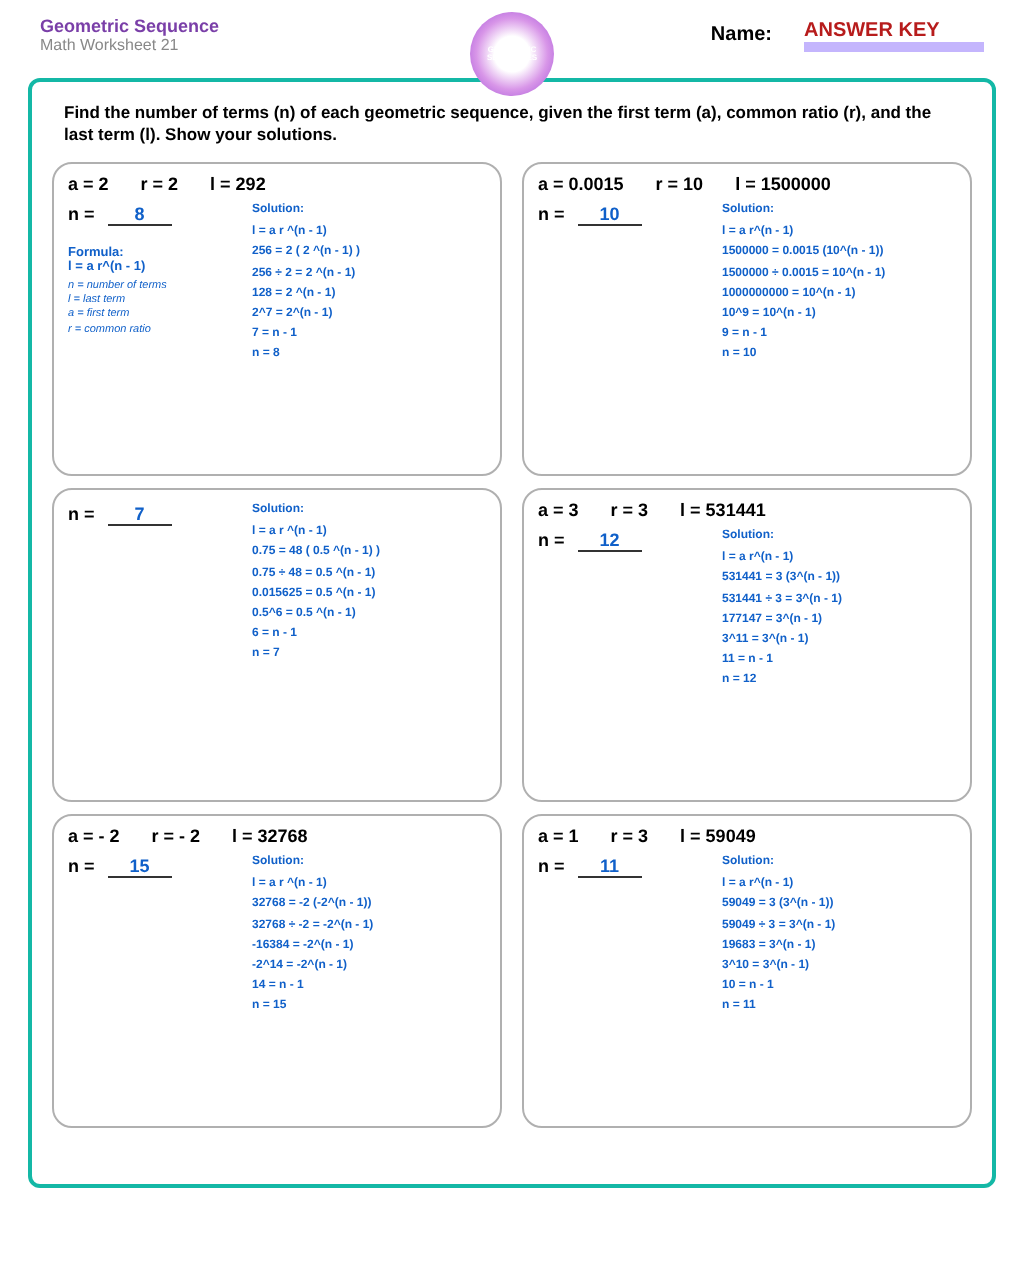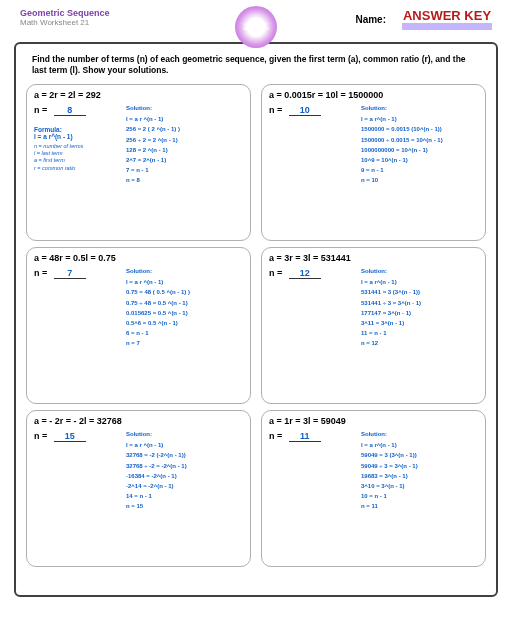--- a/index.html
+++ b/index.html
@@ -4,28 +4,28 @@
 <style>
 *{box-sizing:border-box;margin:0;padding:0}
 body{width:512px;height:640px;background:#fff;font-family:Arial,sans-serif;overflow:hidden}
 .page{width:512px;height:508px;position:relative}
 .hdr{display:flex;justify-content:space-between;padding:8px 20px 4px}
 .hl{font-size:9px}
 .ht{color:#7a3fa8;font-weight:bold}
 .hs{color:#888;font-size:8px}
 .hr{display:flex;align-items:center;gap:16px;font-size:10px}
 .nl{font-weight:bold}
-.nll{border-bottom:7px solid #c4b5fd;width:90px;text-align:center;color:#b71c1c;font-weight:bold;font-size:13px}
+.nll{border-bottom:5px solid #c4b5fd;width:90px;color:#b71c1c;font-weight:bold;font-size:10px}
 .logo{position:absolute;left:50%;top:6px;transform:translateX(-50%);width:42px;height:42px;border-radius:50%;background:radial-gradient(circle,#fff 30%,#d896e8 60%,#9c4ad6 100%);display:flex;align-items:center;justify-content:center}
 .logo-in{font-size:4px;color:#fff;text-align:center;line-height:1;font-weight:bold}
-.frame{margin:8px 14px 0;border:2px solid #404040;border-radius:6px;padding:8px 6px 6px;height:555px}
+.frame{margin:8px 14px 0;border:2px solid #14b8a6;border-radius:6px;padding:8px 6px 6px;height:555px}
 .instr{font-size:8.5px;font-weight:bold;padding:2px 10px 8px;line-height:1.3}
 .grid{display:grid;grid-template-columns:1fr 1fr;gap:6px 10px;padding:0 4px}
 .box{border:1.5px solid #b0b0b0;border-radius:10px;padding:5px 7px;height:157px}
-.given{font-size:9px;font-weight:bold;display:flex;margin-bottom:3px}
+.given{font-size:9px;font-weight:bold;display:flex;gap:16px;margin-bottom:3px}
 .body{display:flex;gap:22px}
 .left{width:70px}
 .ans{font-size:9px;font-weight:bold;margin-top:2px}
 .ans .v{color:#1060c9;display:inline-block;border-bottom:1px solid #333;width:32px;text-align:center;margin-left:4px}
 .formula{margin-top:10px;font-size:6.5px;color:#1060c9;font-style:italic}
 .formula b{font-weight:bold;font-style:normal}
 .legend{font-size:5.5px;color:#1060c9;font-style:italic;margin-top:3px;line-height:1.3}
 .sol{font-size:6px;color:#1060c9;font-weight:bold;line-height:1.7;flex:1}
 .sol .sh{margin-bottom:1px}
 .ftr{position:absolute;bottom:8px;left:14px;right:14px;border-top:1px solid #d896e8;padding-top:3px;display:flex;justify-content:space-between;align-items:center;font-size:6px;color:#888}
@@ -95,25 +95,20 @@
               <div>1500000 = 0.0015 (10^(n - 1))</div>
               <div>1500000 ÷ 0.0015 = 10^(n - 1)</div>
               <div>1000000000 = 10^(n - 1)</div>
               <div>10^9 = 10^(n - 1)</div>
               <div>9 = n - 1</div>
               <div>n = 10</div>
             </div>
           </div>
         </div>
         <div class="box">
-          <div class="given">
-            <span>a = 48</span>
-            <span>r = 0.5</span>
-            <span>l = 0.75</span>
-          </div>
           <div class="body">
             <div class="left">
               <div class="ans">n = <span class="v">7</span></div>
             </div>
             <div class="sol">
               <div class="sh">Solution:</div>
               <div>l = a r ^(n - 1)</div>
               <div>0.75 = 48 ( 0.5 ^(n - 1) )</div>
               <div>0.75 ÷ 48 = 0.5 ^(n - 1)</div>
               <div>0.015625 = 0.5 ^(n - 1)</div>

